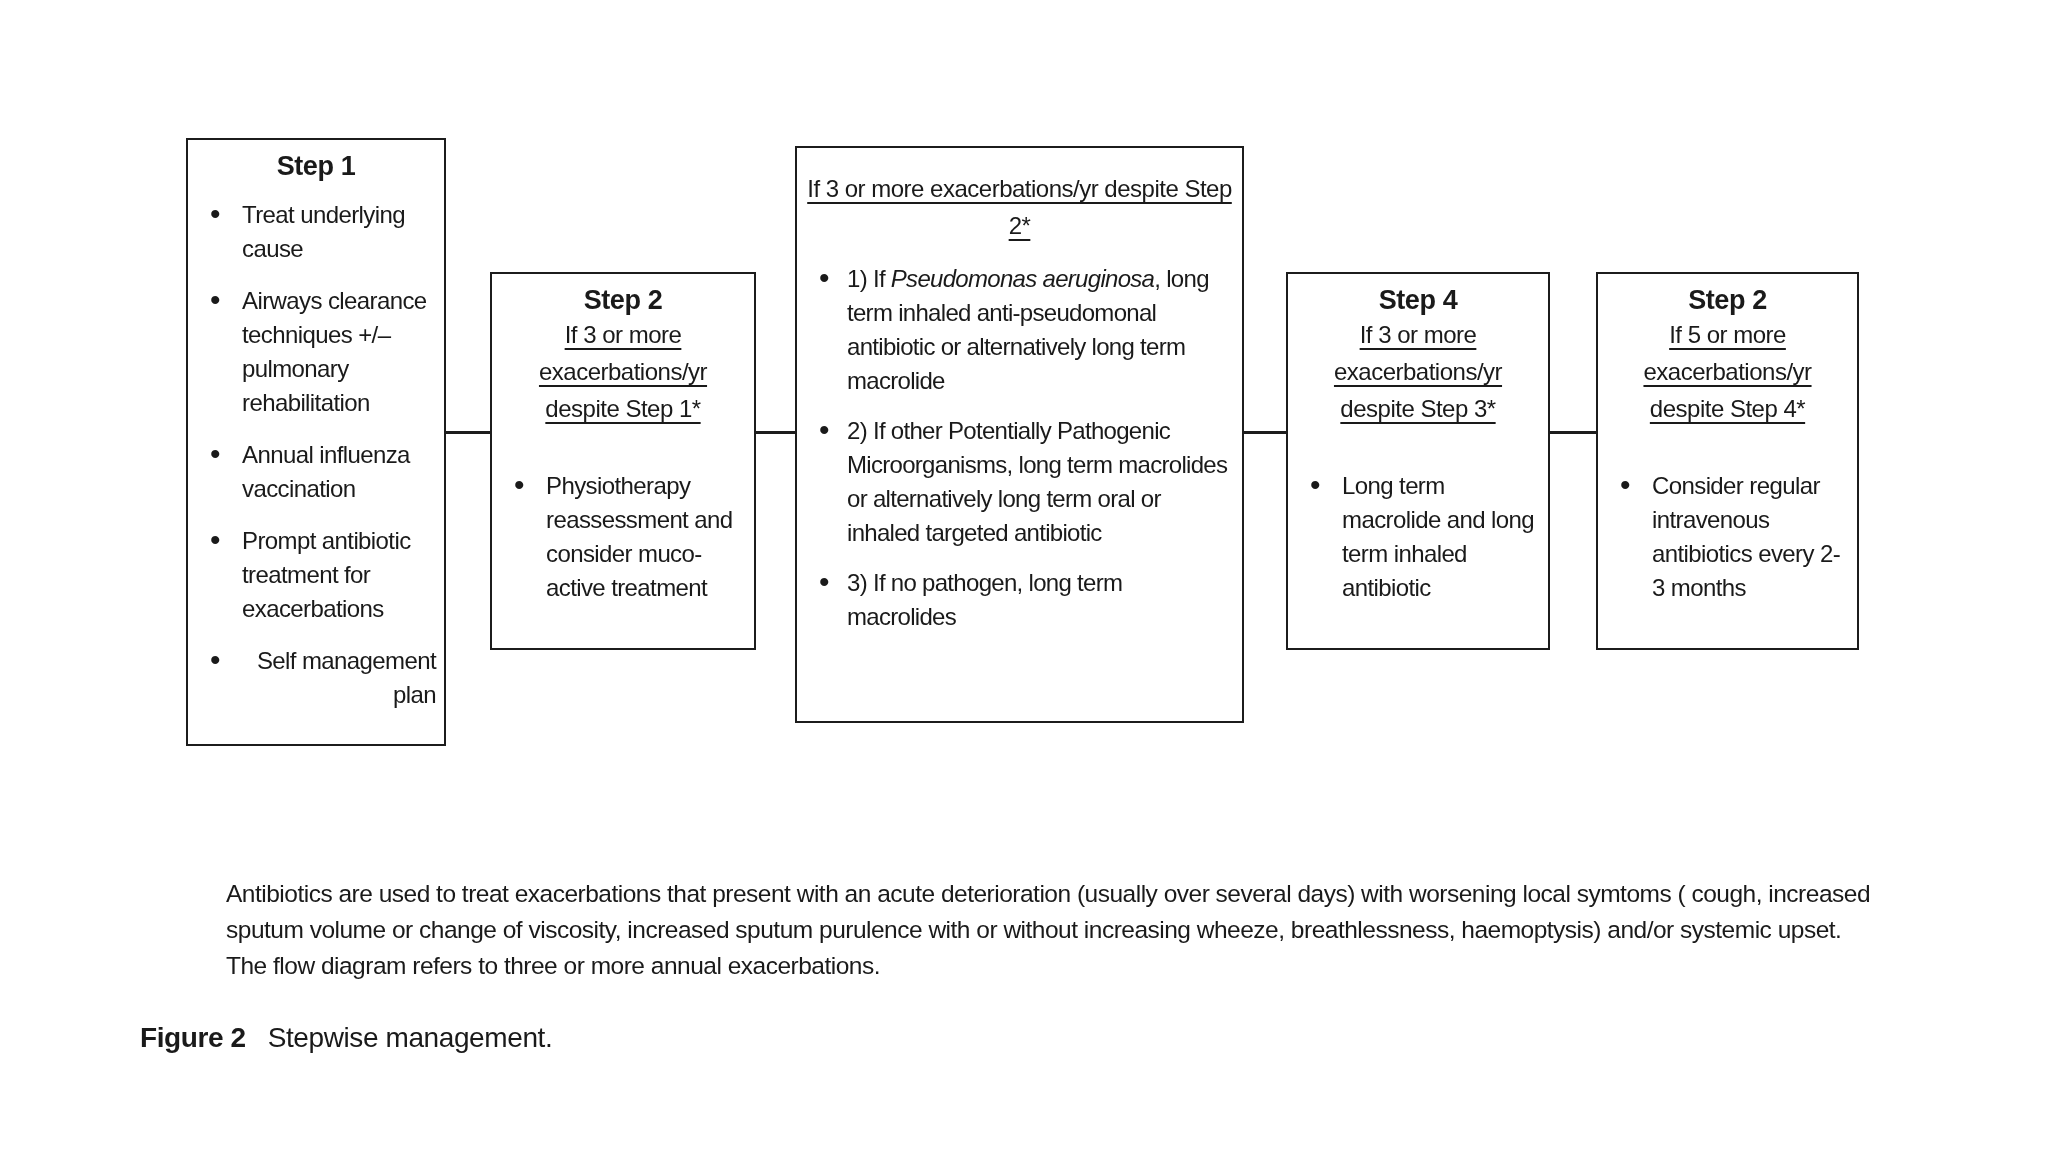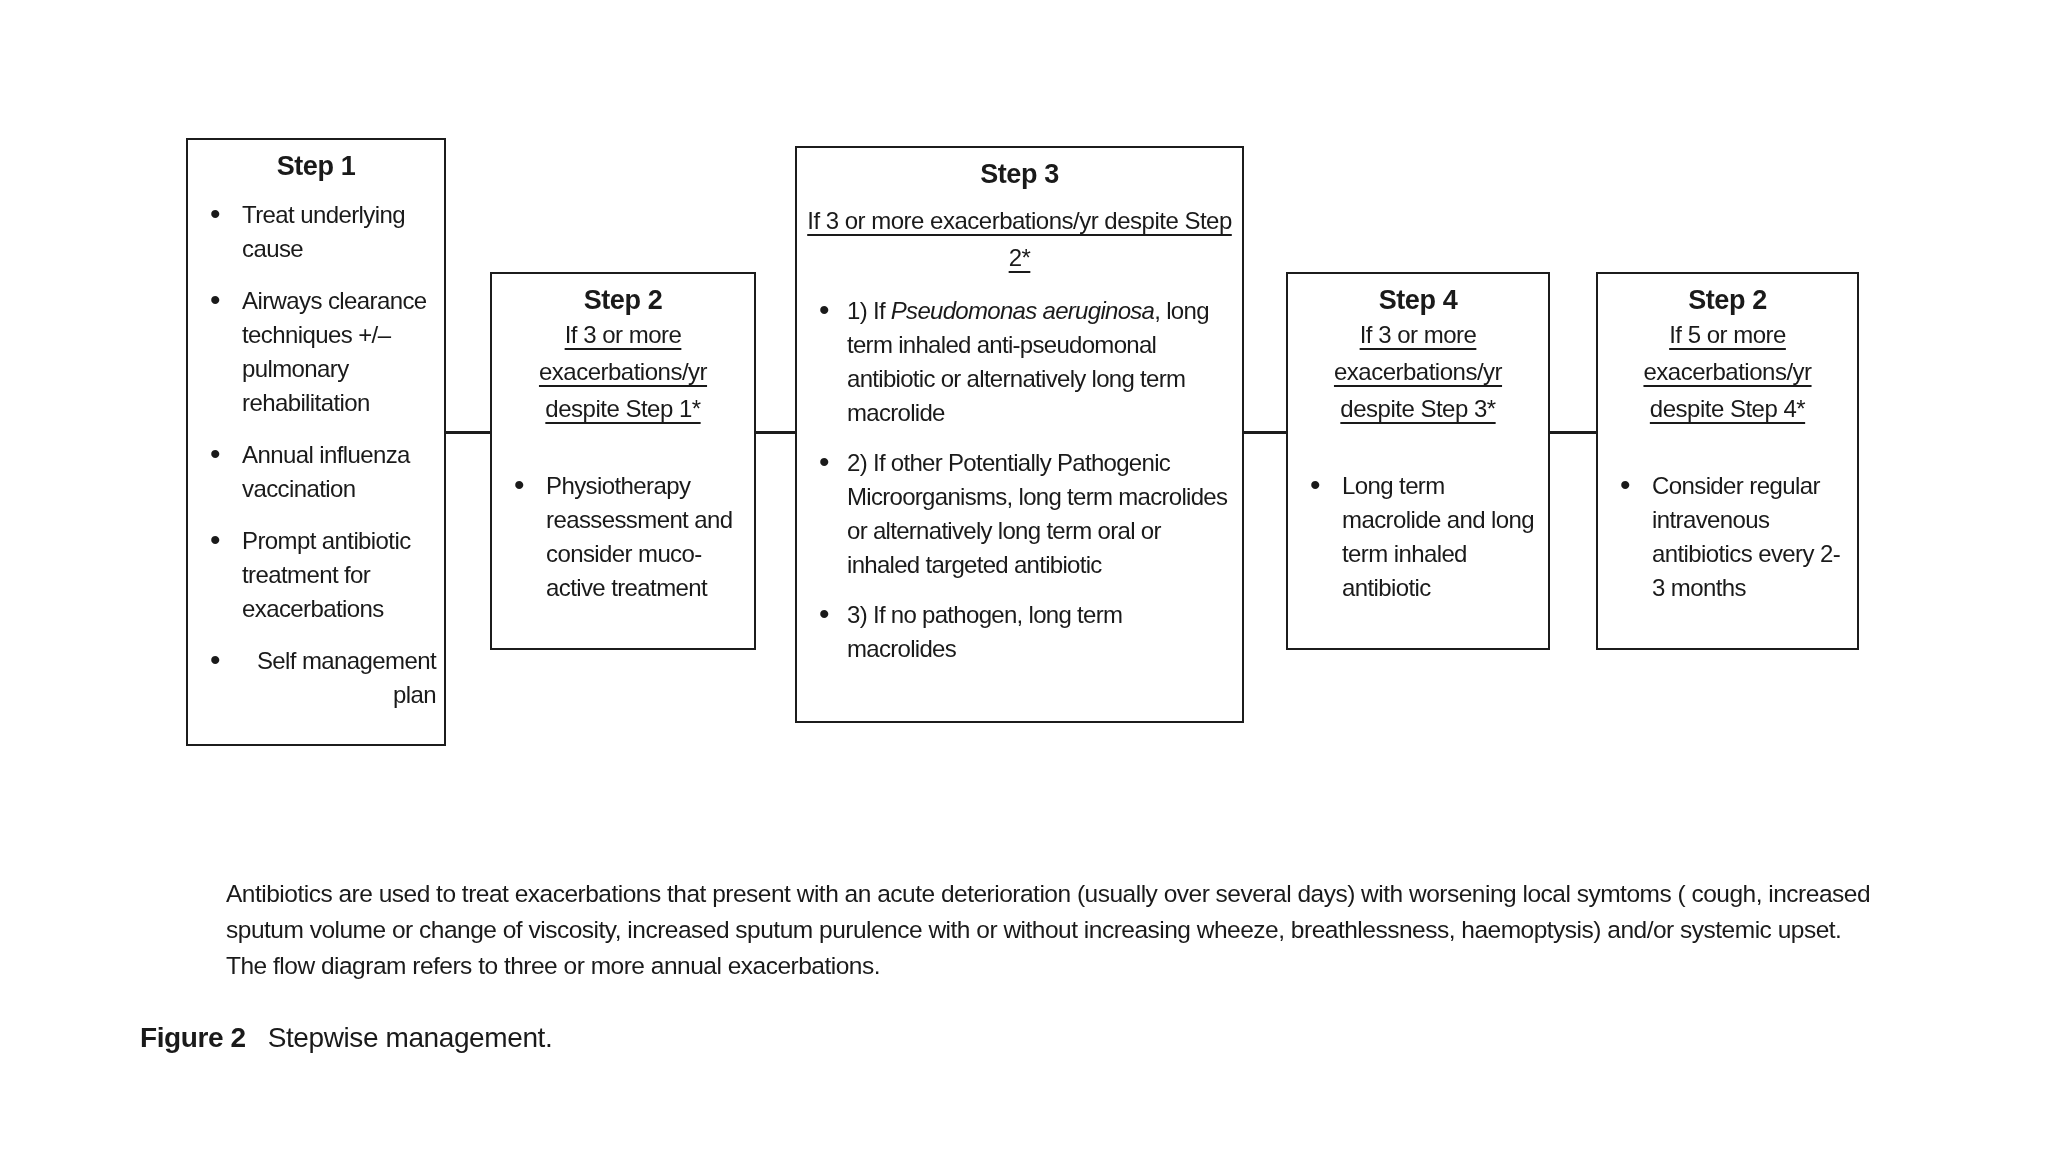--- a/index.html
+++ b/index.html
@@ -121,21 +121,20 @@
 
   <div class="box" id="box2" style="left:490px; top:272px; width:266px; height:378px;">
     <h3 class="box-title">Step 2</h3>
     <div class="cond">If 3 or more exacerbations/yr despite Step 1*</div>
     <ul class="bullets">
       <li>Physiotherapy reassessment and consider muco-active treatment</li>
     </ul>
   </div>
 
   <div class="box" id="box3" style="left:795px; top:146px; width:449px; height:577px;">
-    <h3 class="box-title">Step 3</h3>
     <div class="cond">If 3 or more exacerbations/yr despite Step 2*</div>
     <ul class="bullets">
       <li><span>1) If </span><i>Pseudomonas aeruginosa</i><span>, long term inhaled anti-pseudomonal antibiotic or alternatively long term macrolide</span></li>
       <li>2) If other Potentially Pathogenic Microorganisms, long term macrolides or alternatively long term oral or inhaled targeted antibiotic</li>
       <li>3) If no pathogen, long term macrolides</li>
     </ul>
   </div>
 
   <div class="box" id="box4" style="left:1286px; top:272px; width:264px; height:378px;">
     <h3 class="box-title">Step 4</h3>

